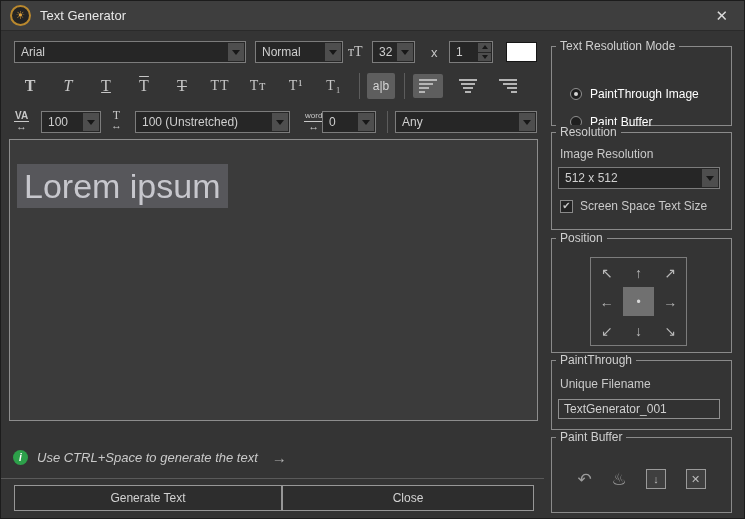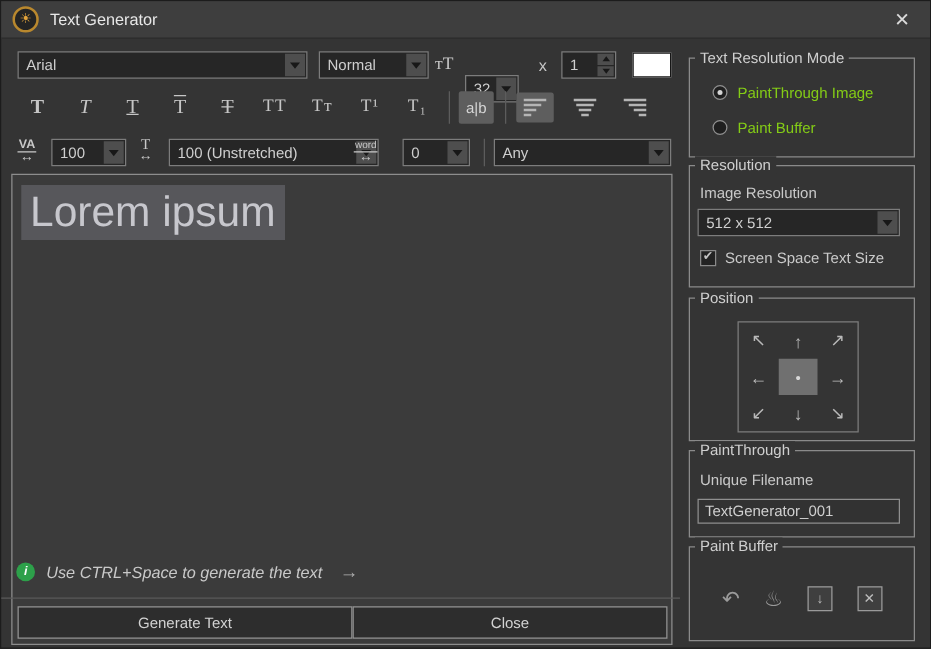--- a/index.html
+++ b/index.html
@@ -53,22 +53,22 @@
   .al-c{align-items:center}.al-c i:nth-child(1){width:18px}.al-c i:nth-child(2){width:14px}.al-c i:nth-child(3){width:10px}.al-c i:nth-child(4){width:6px}
   .al-r{align-items:flex-end}.al-r i:nth-child(1){width:18px}.al-r i:nth-child(2){width:14px}.al-r i:nth-child(3){width:10px}.al-r i:nth-child(4){width:6px}
   
   .sicon{position:absolute;top:109px;display:flex;flex-direction:column;align-items:center;color:#c9c9c9;}
   .sicon .t{font-size:10px;font-weight:bold;line-height:11px;border-bottom:1px solid #c9c9c9;padding:0 1px;}
   .sicon .t.serif{font-family:"Liberation Serif","DejaVu Serif",serif;font-size:12px;font-weight:normal;border-bottom:none;}
   .sicon .t.tiny{font-size:8px;font-weight:normal;}
   .sicon .a{font-size:11px;line-height:9px;color:#c9c9c9;}
   .vsep3{position:absolute;top:110px;width:1px;height:22px;background:#5c5c5c;}
   
-  .editor{position:absolute;left:8px;top:138px;width:529px;height:377px;background:#3b3b3b;
-    border:1px solid #8d8d8d;box-sizing:border-box;padding:8px 7px;}
+  .editor{position:absolute;left:8px;top:138px;width:529px;height:282px;background:#3b3b3b;
+    border:1px solid #8d8d8d;box-sizing:border-box;padding:24px 7px;}
   .editor .sel{display:inline-block;background:#57575b;padding:1px 7px;font-size:34px;line-height:42px;color:#c7c7cd;}
   
   .hint{position:absolute;left:12px;top:447px;height:18px;display:flex;align-items:center;}
   .info-badge{width:15px;height:15px;border-radius:50%;background:#2da04a;color:#fff;font-size:10px;
     font-style:italic;font-weight:bold;display:flex;align-items:center;justify-content:center;flex:none;}
   .hint .txt{margin-left:9px;font-style:italic;font-size:13px;color:#c9c9c9;}
   .hint .arrow{margin-left:14px;font-size:15px;color:#b0b0b0;}
   .hr{position:absolute;left:0;top:477px;width:543px;height:1px;background:#5a5a5a;}
   .btn{position:absolute;top:484px;height:26px;background:#2d2d2d;border:1px solid #979797;box-sizing:border-box;
     display:flex;align-items:center;justify-content:center;font-size:12px;color:#d2d2d2;}
@@ -79,21 +79,21 @@
   .legend{position:absolute;top:-8px;left:4px;background:#343434;padding:0 4px;font-size:12px;color:#cfcfcf;white-space:nowrap;}
   .g-mode{top:45px;height:80px;}
   .g-res{top:131px;height:98px;}
   .g-pos{top:237px;height:115px;}
   .g-pt{top:359px;height:70px;}
   .g-pb{top:436px;height:76px;}
   .radio-row{position:absolute;left:10px;display:flex;align-items:center;}
   .radio{width:12px;height:12px;border-radius:50%;background:#1f1f1f;border:1px solid #909090;
     position:relative;box-sizing:border-box;flex:none;}
   .radio.on::after{content:"";position:absolute;left:3px;top:3px;width:4px;height:4px;border-radius:50%;background:#d5d5d5;}
-  .radio-row span{margin-left:8px;color:#84cc16;}
+  .radio-row span{margin-left:8px;color:#ffffff;margin-top:20px;}
   .glabel{position:absolute;left:8px;color:#c9c9c9;}
   .checkbox-row{position:absolute;left:8px;display:flex;align-items:center;}
   .checkbox{width:13px;height:13px;background:#232323;border:1px solid #8a8a8a;box-sizing:border-box;
     display:flex;align-items:center;justify-content:center;flex:none;}
   .checkbox .tick{display:none;font-size:10px;color:#c4c4c4;line-height:1;}
   .checkbox.checked .tick{display:block;}
   .checkbox-row span.cl{margin-left:7px;color:#c9c9c9;}
   .pos-grid{position:absolute;left:38px;top:18px;width:97px;height:89px;border:1px solid #7c7c7c;box-sizing:border-box;
     display:grid;grid-template-columns:repeat(3,1fr);grid-template-rows:repeat(3,1fr);}
   .pos-cell{display:flex;align-items:center;justify-content:center;font-size:14px;color:#b9b9b9;}
@@ -122,21 +122,21 @@
       <span class="dd-tri"></span>
     </span>
 </div>
 <div class="dropdown" style="left:254px;top:40px;width:88px;">
   <span class="dd-value">Normal</span>
   <span class="dd-btn">
       <span class="dd-tri"></span>
     </span>
 </div>
 <span style="position:absolute;left:347px;top:43px;font-family:'Liberation Serif','DejaVu Serif',serif;font-size:14px;color:#c6c6c6;">ᴛT</span>
-<div class="dropdown" style="left:371px;top:40px;width:43px;margin-top:19px;">
+<div class="dropdown" style="left:371px;top:40px;width:43px;">
   <span class="dd-value">32</span>
   <span class="dd-btn">
       <span class="dd-tri"></span>
     </span>
 </div>
 <span style="position:absolute;left:430px;top:44px;font-size:13px;color:#c6c6c6;">x</span>
 <div class="spinner" style="left:448px;top:40px;width:44px;">
   <span class="spin-val">1</span>
   <span class="spin-btns">
     <b>
@@ -193,27 +193,27 @@
 <div class="dropdown" style="left:40px;top:110px;width:60px;">
   <span class="dd-value">100</span>
   <span class="dd-btn">
       <span class="dd-tri"></span>
     </span>
 </div>
 <div class="sicon" style="left:110px;">
   <span class="t serif">T</span>
   <span class="a">↔</span>
 </div>
-<div class="dropdown" style="left:134px;top:110px;width:168px;">
+<div class="dropdown" style="left:134px;top:110px;width:155px;">
   <span class="dd-value">100 (Unstretched)</span>
   <span class="dd-btn">
       <span class="dd-tri"></span>
     </span>
 </div>
-<div class="sicon" style="left:282px;">
+<div class="sicon" style="left:303px;">
   <span class="t tiny">word</span>
   <span class="a">↔</span>
 </div>
 <div class="dropdown" style="left:321px;top:110px;width:54px;">
   <span class="dd-value">0</span>
   <span class="dd-btn">
       <span class="dd-tri"></span>
     </span>
 </div>
 <div class="vsep3" style="left:386px;"></div>

